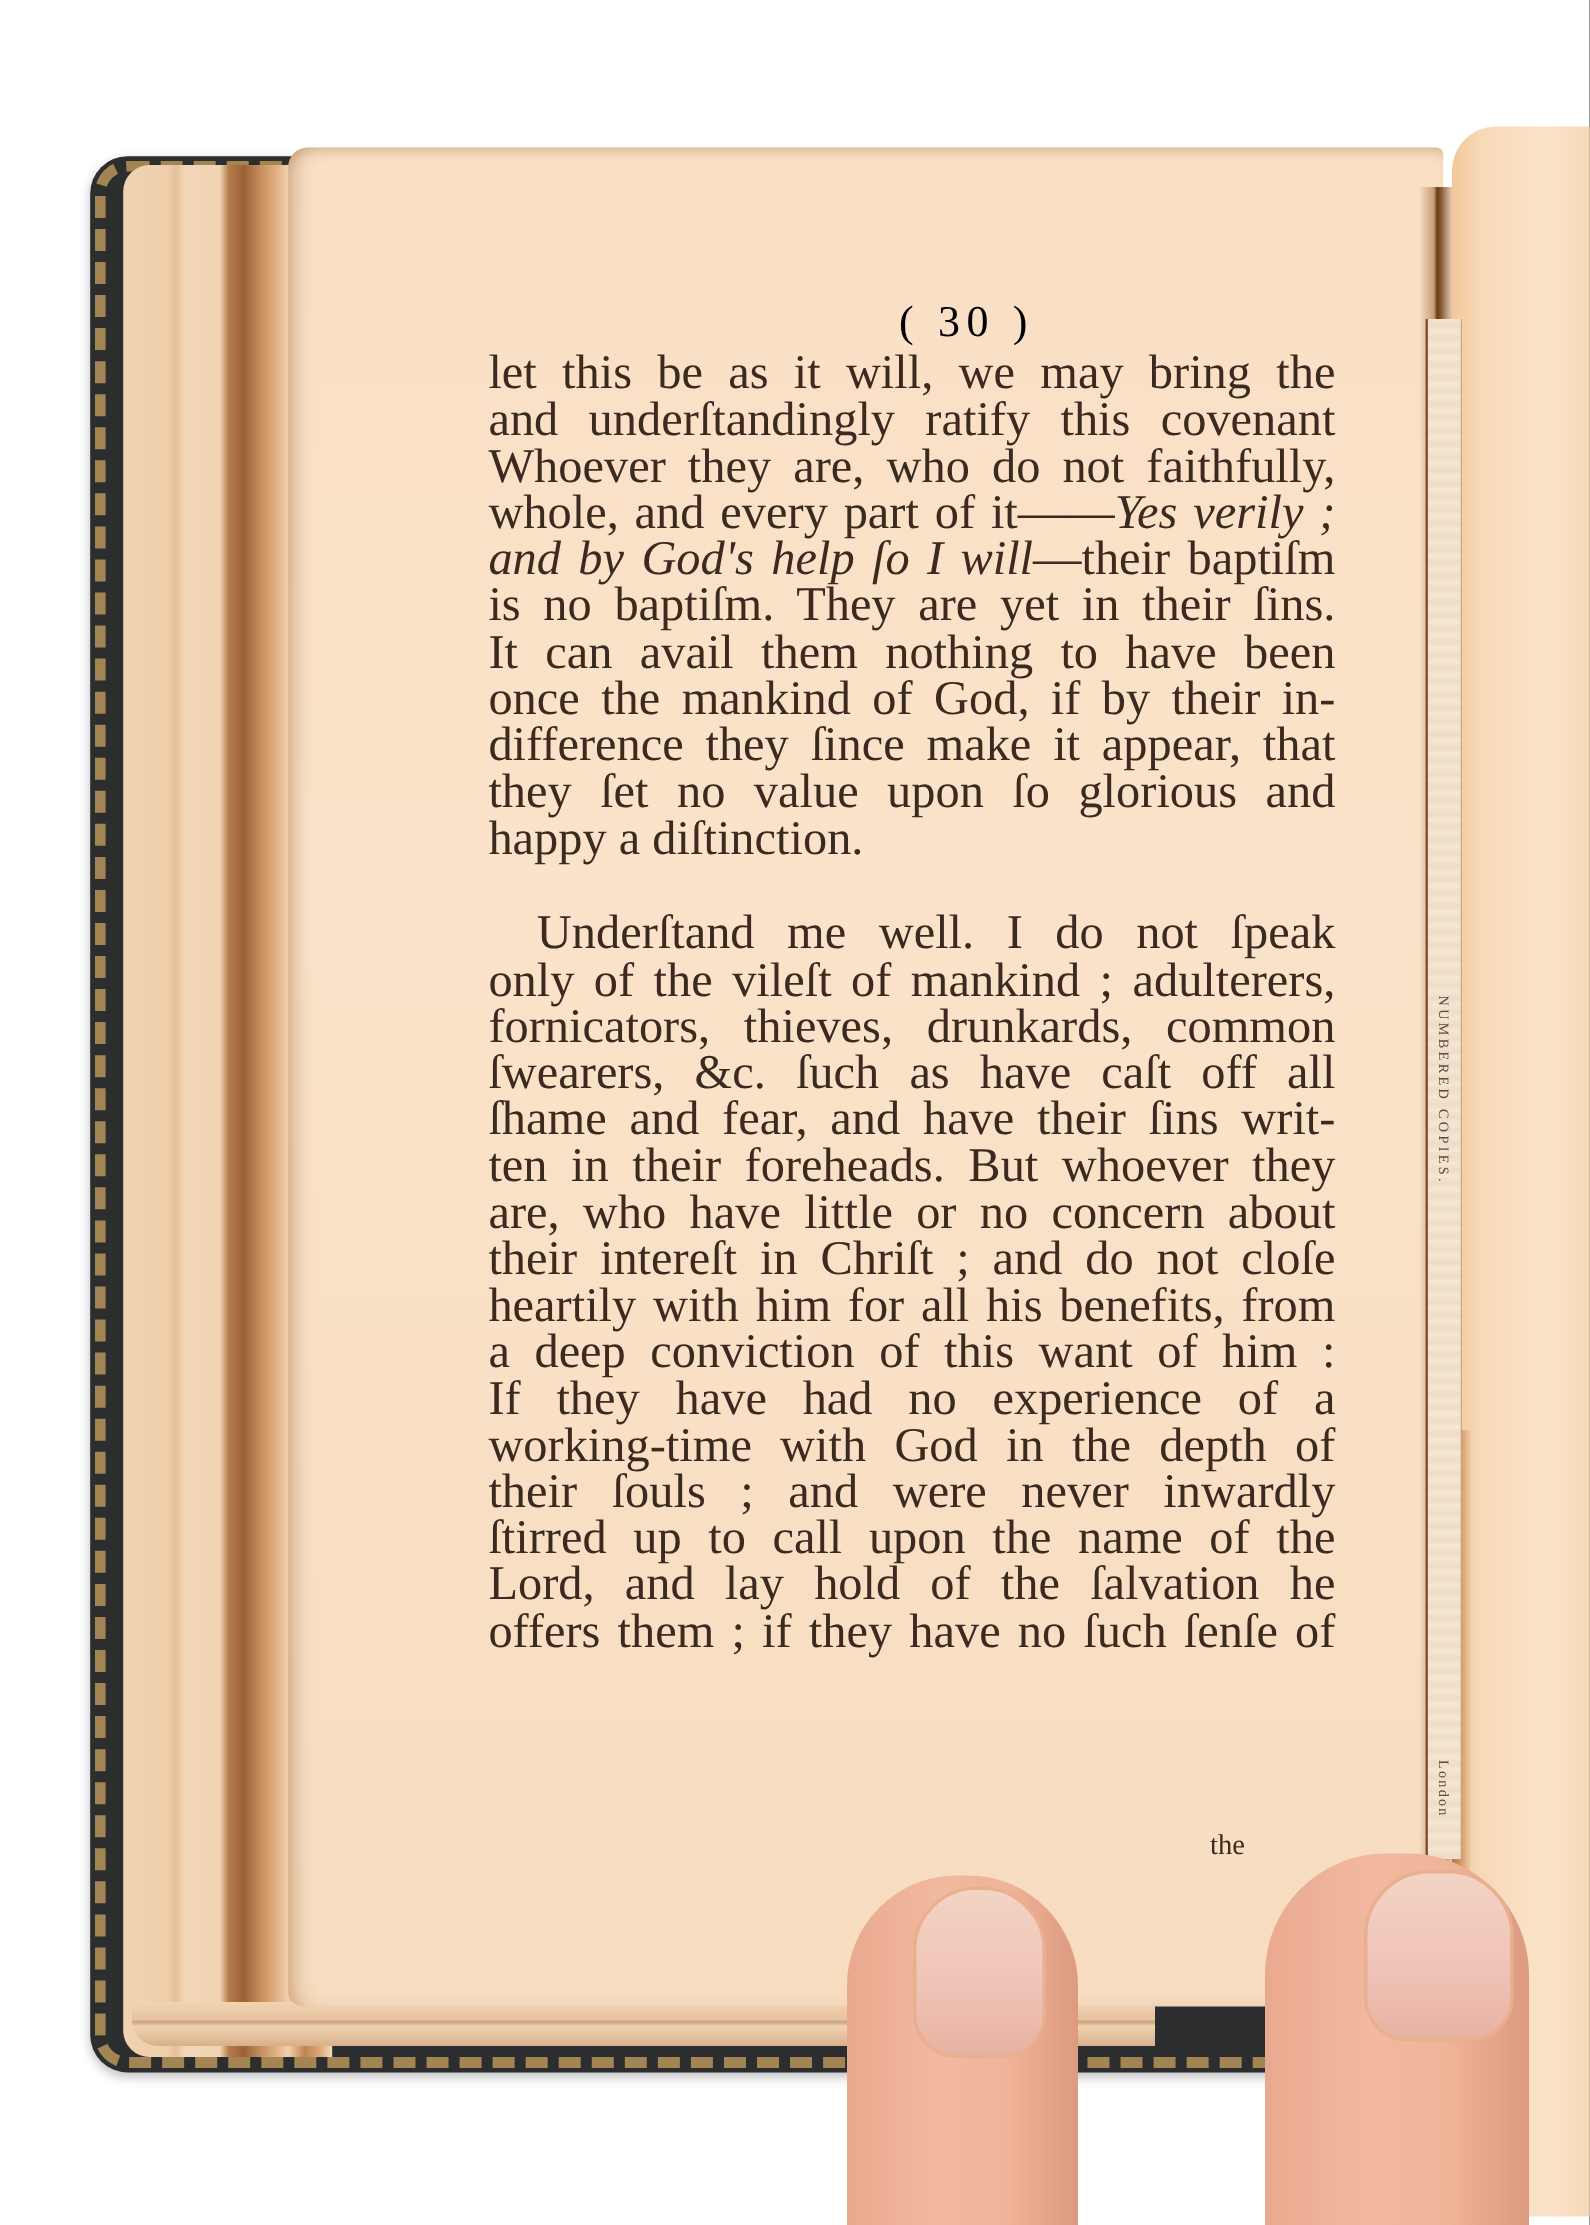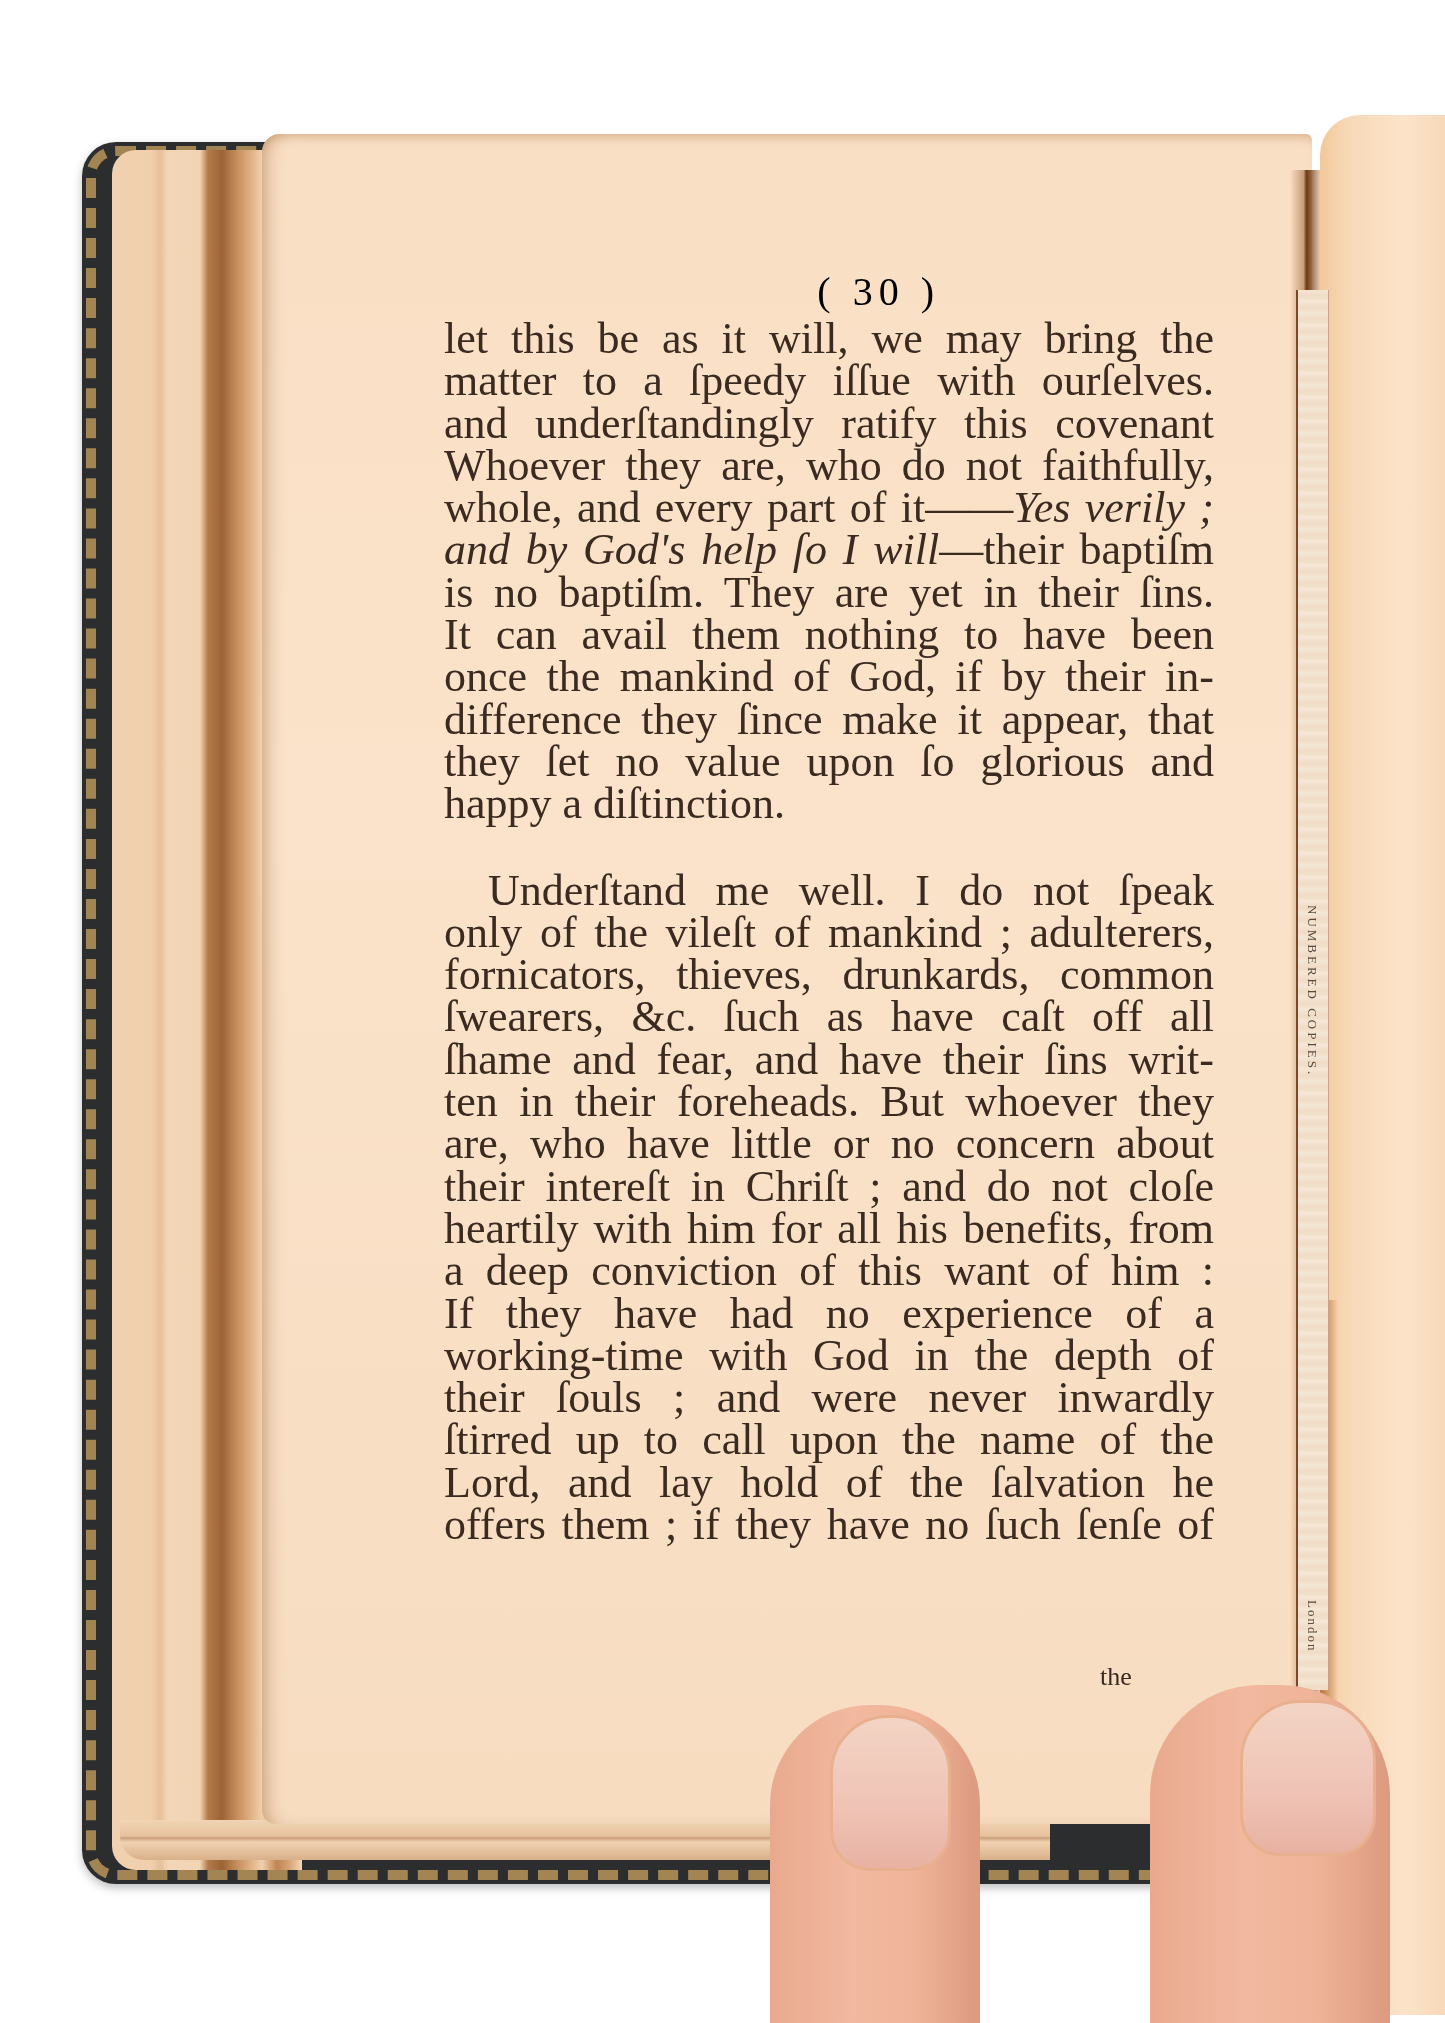--- a/index.html
+++ b/index.html
@@ -238,21 +238,20 @@
 <div class="gutter"></div>
 
 <div class="slip"></div>
 <div class="slip-text">NUMBERED COPIES.</div>
 <div class="slip-text-2">London</div>
 
 <div class="page-number">( 30 )</div>
 
 <div class="text-block" style="top: 318px;">
   <span class="line">let this be as it will, we may bring the</span>
-  <span class="line">matter to a ſpeedy iſſue with ourſelves.</span>
   <span class="line">and underſtandingly ratify this covenant</span>
   <span class="line">Whoever they are, who do not faithfully,</span>
   <span class="line"><span>whole, and every part of it——</span><span class="ital">Yes verily ;</span></span>
   <span class="line"><span class="ital">and by God's help ſo I will</span><span>—their baptiſm</span></span>
   <span class="line">is no baptiſm. They are yet in their ſins.</span>
   <span class="line">It can avail them nothing to have been</span>
   <span class="line">once the mankind of God, if by their in-</span>
   <span class="line">difference they ſince make it appear, that</span>
   <span class="line">they ſet no value upon ſo glorious and</span>
   <span class="line last">happy a diſtinction.</span>

